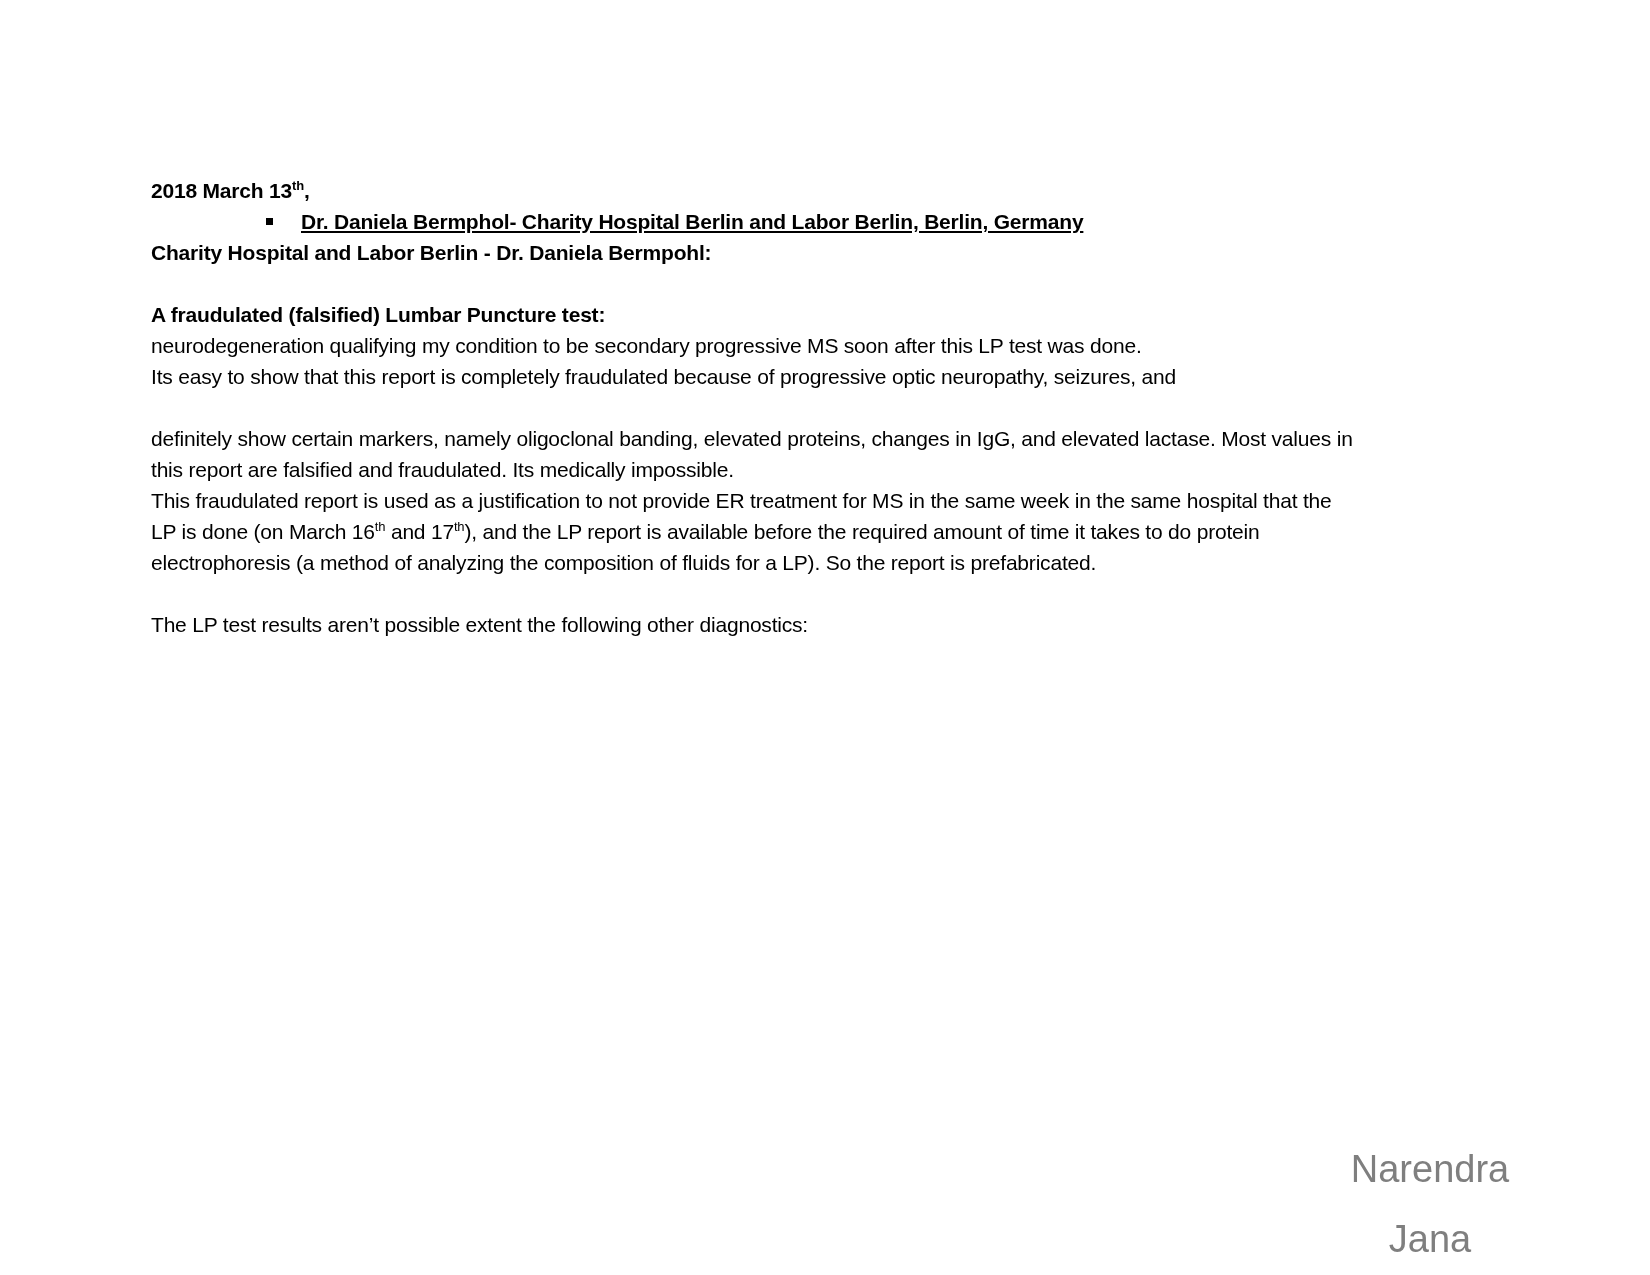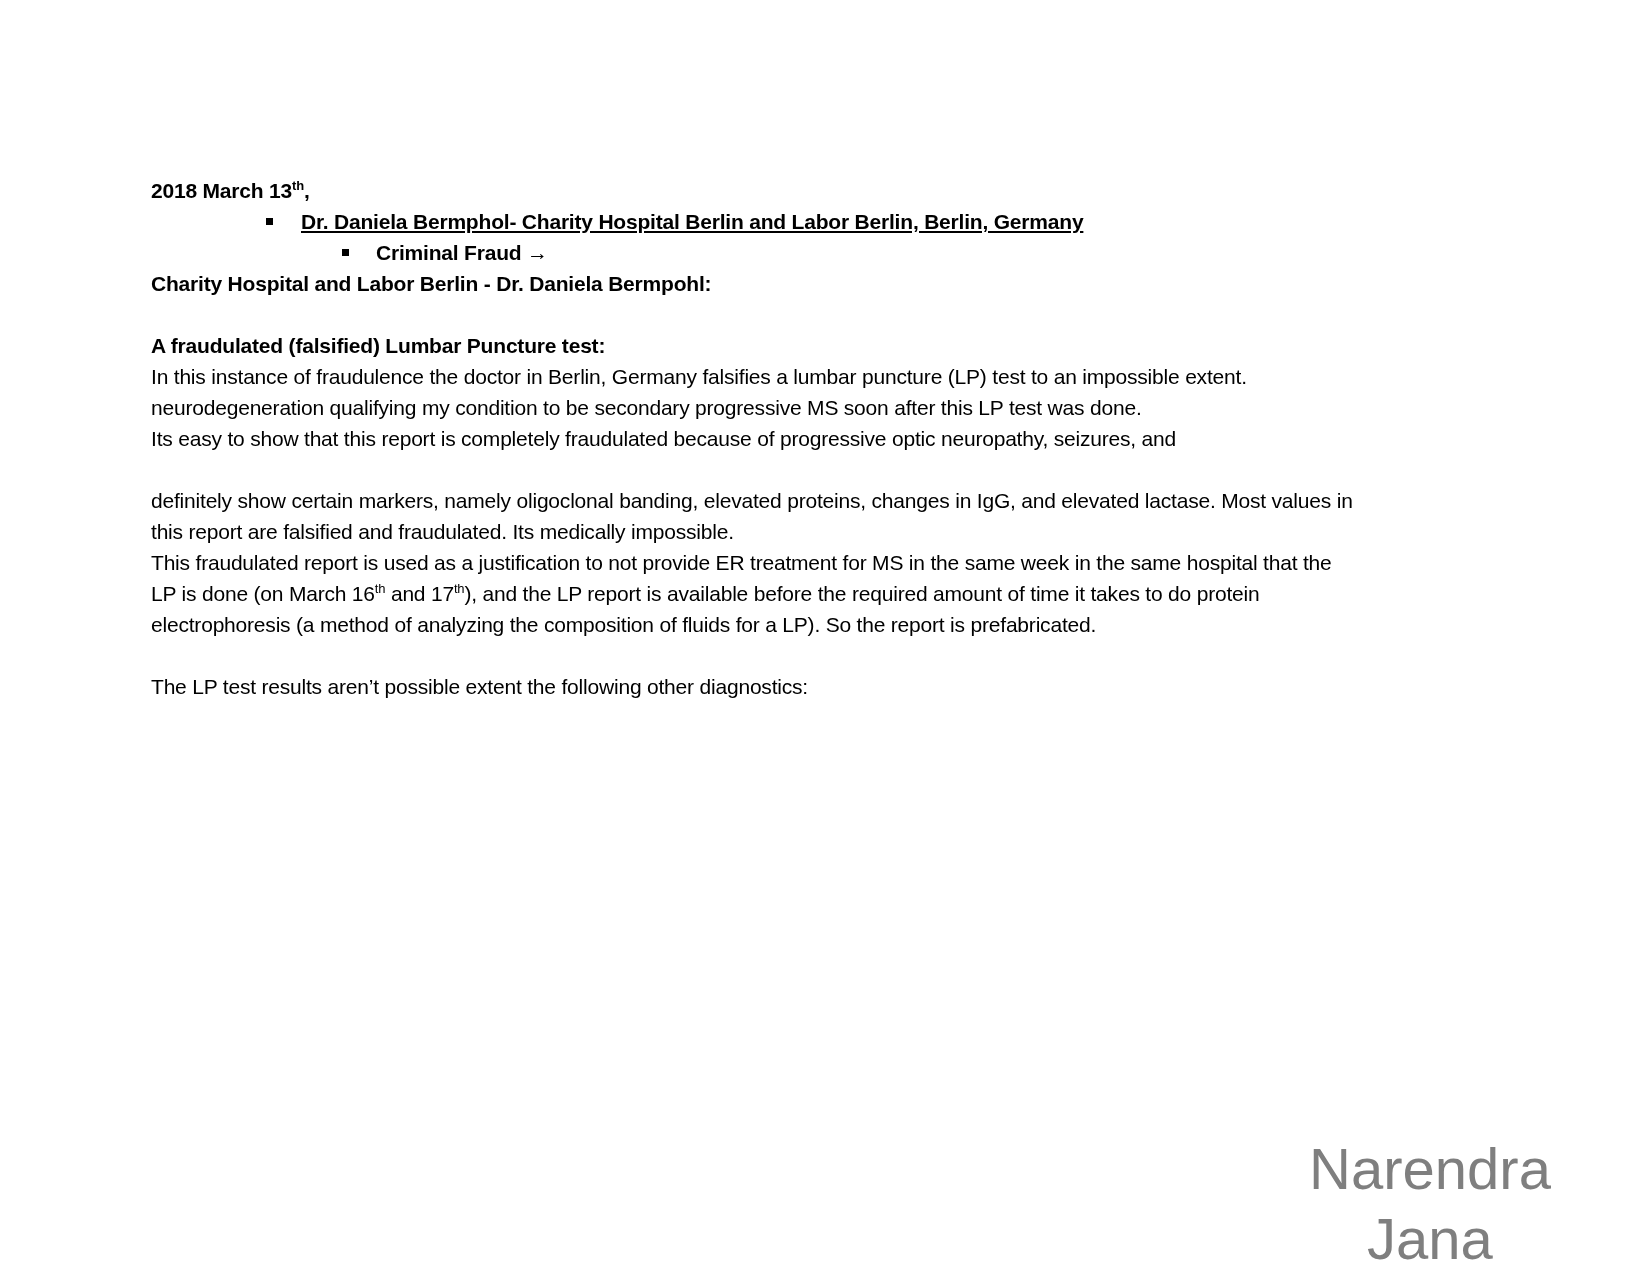--- a/index.html
+++ b/index.html
@@ -20,45 +20,40 @@
   .bullet-mark {
     position: absolute; top: 12px; width: 7px; height: 7px; background: #000;
   }
   .bullet-1 .bullet-mark { left: 115px; }
   .bullet-2 .bullet-mark { left: 191px; }
   .bullet-1 .btext { padding-left: 36px; text-decoration: underline; }
   .bullet-2 .btext { padding-left: 0; }
   .signature {
     position: absolute; left: 1300px; top: 1134px; width: 260px;
     font-family: "Liberation Sans", "DejaVu Sans", sans-serif;
-    font-size: 58px; line-height: 70px; color: #7f7f7f; text-align: center;
+    font-size: 38px; line-height: 70px; color: #7f7f7f; text-align: center;
   }
 </style>
 </head>
 <body>
 
 <div class="page">
   <div class="line bold"><span>2018 March 13</span><sup>th</sup><span>,</span></div>
 
   <div class="line bold bullet-1">
     <span class="bullet-mark"></span>
     <span class="btext">Dr. Daniela Bermphol- Charity Hospital Berlin and Labor Berlin, Berlin, Germany</span>
   </div>
 
-  <div class="line bold bullet-2">
-    <span class="bullet-mark"></span>
-    <span class="btext">Criminal Fraud →</span>
-  </div>
 
   <div class="line bold">Charity Hospital and Labor Berlin - Dr. Daniela Bermpohl:</div>
 
   <div class="blank"></div>
 
   <div class="line bold">A fraudulated (falsified) Lumbar Puncture test:</div>
-  <div class="line">In this instance of fraudulence the doctor in Berlin, Germany falsifies a lumbar puncture (LP) test to an impossible extent.</div>
   <div class="line">neurodegeneration qualifying my condition to be secondary progressive MS soon after this LP test was done.</div>
   <div class="line">Its easy to show that this report is completely fraudulated because of progressive optic neuropathy, seizures, and</div>
 
   <div class="blank"></div>
 
   <div class="line">definitely show certain markers, namely oligoclonal banding, elevated proteins, changes in IgG, and elevated lactase. Most values in</div>
   <div class="line">this report are falsified and fraudulated. Its medically impossible.</div>
   <div class="line">This fraudulated report is used as a justification to not provide ER treatment for MS in the same week in the same hospital that the</div>
   <div class="line"><span>LP is done (on March 16</span><sup>th</sup><span> and 17</span><sup>th</sup><span>), and the LP report is available before the required amount of time it takes to do protein</span></div>
   <div class="line">electrophoresis (a method of analyzing the composition of fluids for a LP). So the report is prefabricated.</div>

